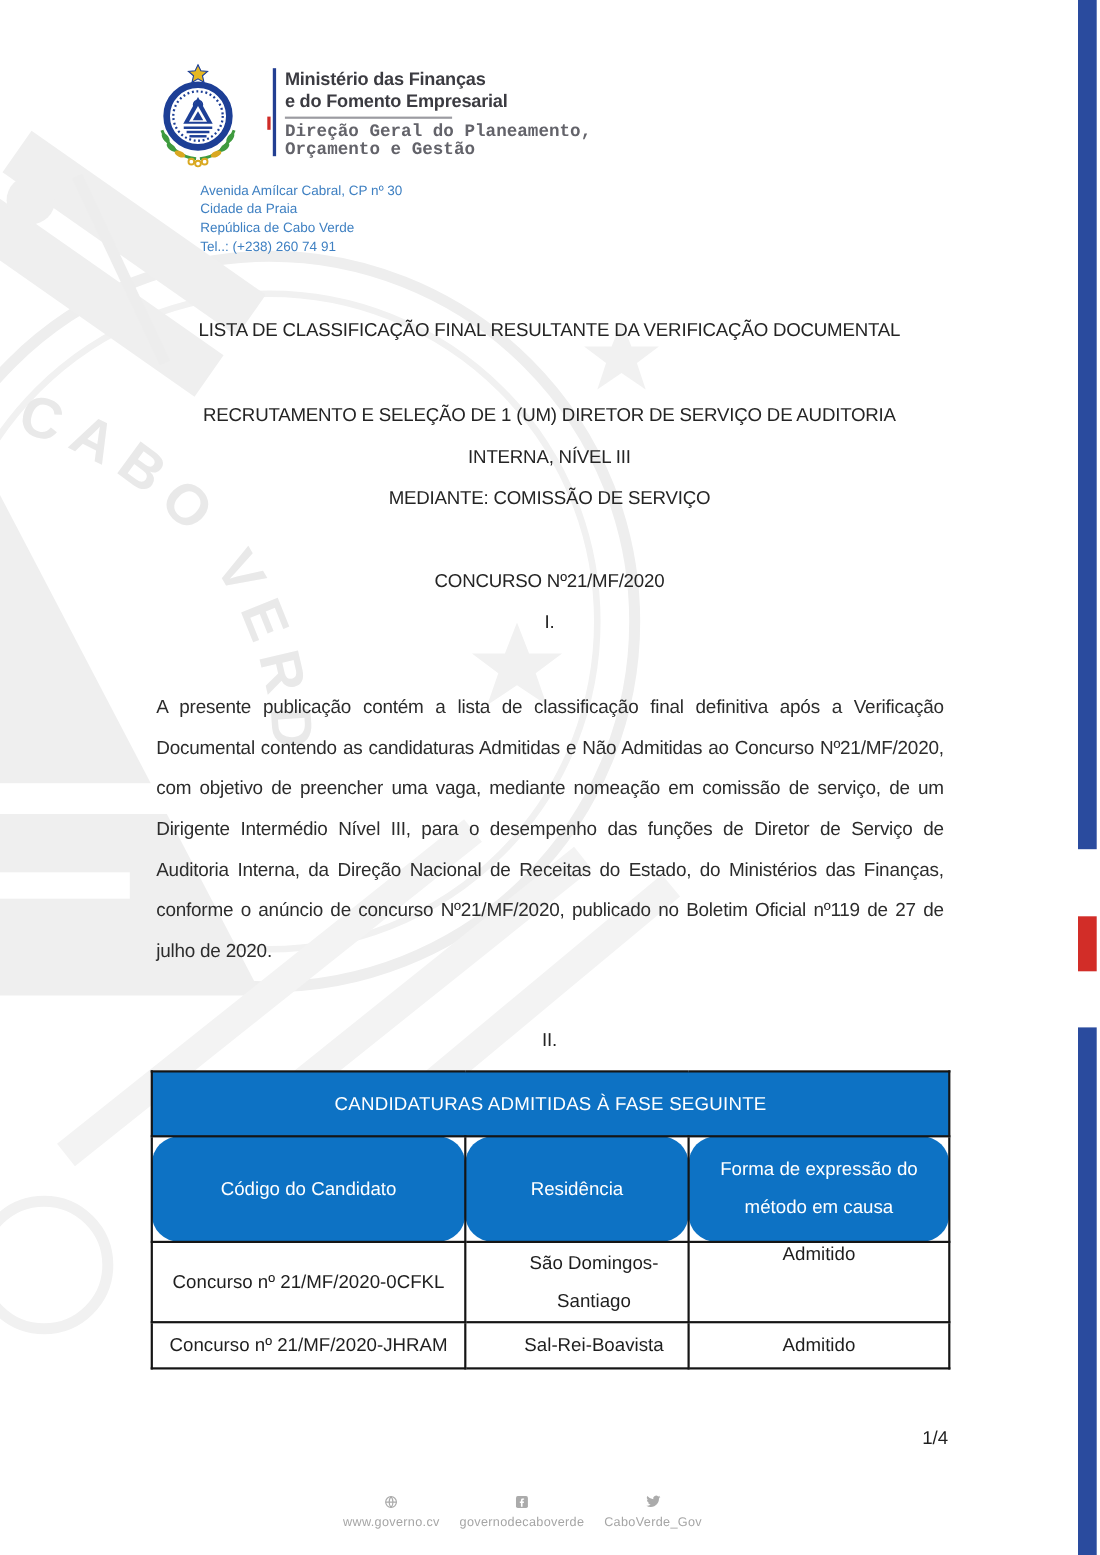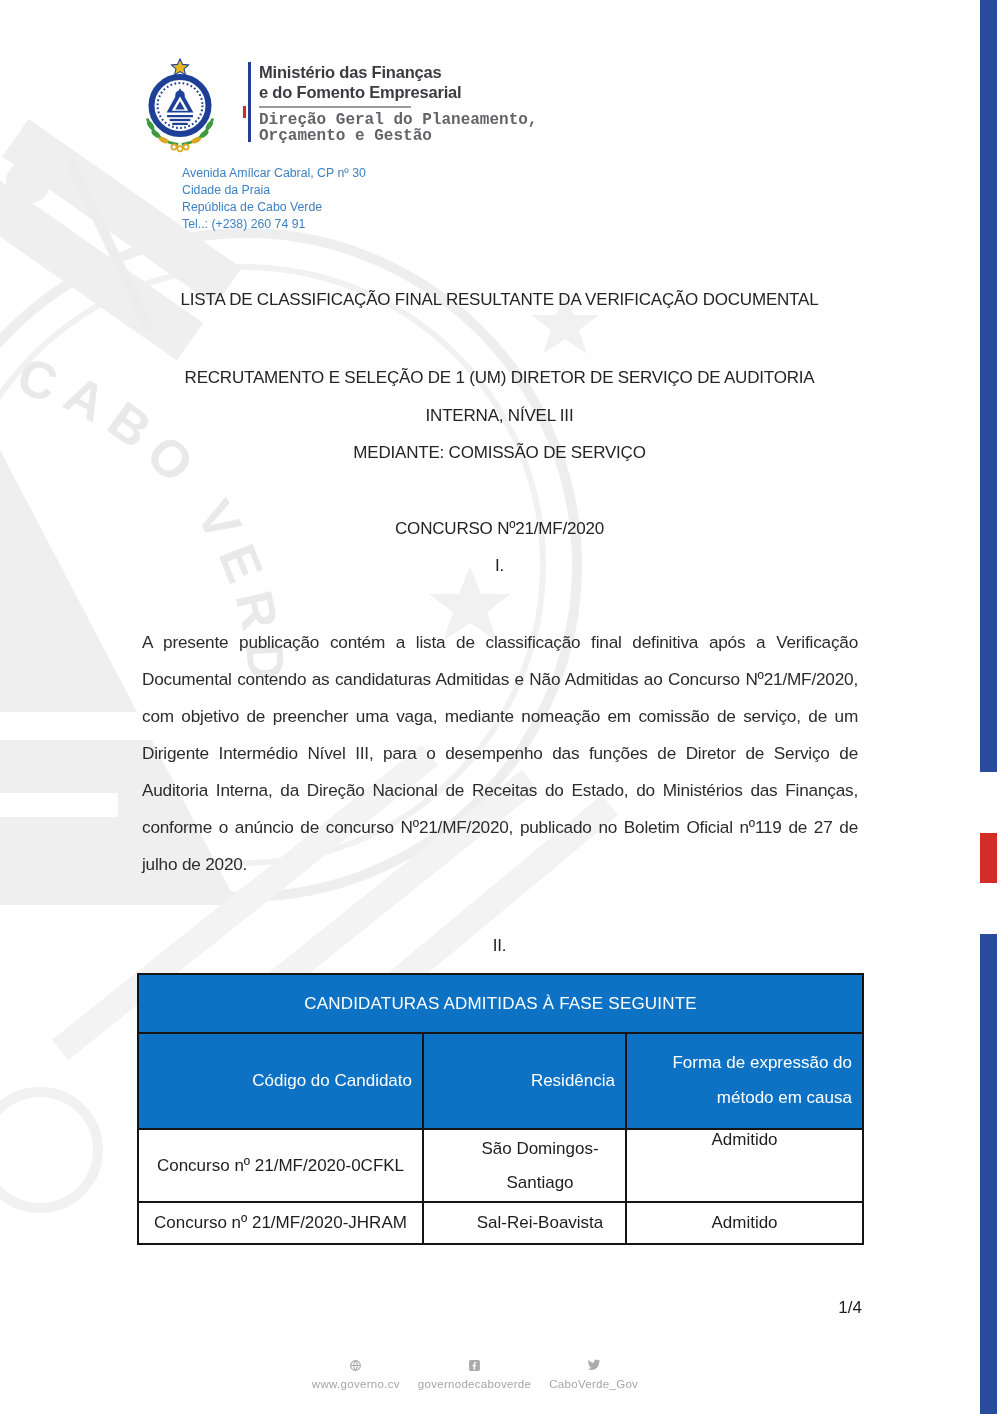--- a/index.html
+++ b/index.html
@@ -31,21 +31,21 @@
     font-size:17.2px;line-height:37px;text-align:justify;color:#2c2c2c;letter-spacing:-0.2px;
   }
 
   
   .doc-table{
     position:absolute;left:137px;top:973px;width:725px;border-collapse:collapse;
     font-size:17px;color:#1e1e1e;table-layout:fixed;
   }
   .doc-table th,.doc-table td{border:2px solid #151515;padding:0;text-align:center;}
   .band{background:#0d72c4;color:#fff;font-weight:400;height:57px;text-align:center;letter-spacing:0.2px;}
-  .colhead th{background:#0d72c4;color:#fff;font-weight:400;height:94px;text-align:right;line-height:2.05;vertical-align:middle;padding:0 10px;}
+  .colhead th{background:#0d72c4;color:#fff;font-weight:400;height:94px;text-align:center;line-height:2.05;vertical-align:middle;padding:0 10px;border-radius:25px;}
   .r1{height:73px;} .r2{height:42px;margin-left:36px;}
   .td-codigo{text-align:left;padding-left:7px;vertical-align:middle;}
   .td-res{text-align:center;vertical-align:middle;line-height:1.95;}
   .td-status{text-align:center;vertical-align:top;padding-top:10px;}
   .r2 .td-status{vertical-align:middle;padding-top:0;}
   .resline{display:block;padding-left:31px;}
 
   .page-number{position:absolute;left:137px;top:1298px;width:725px;text-align:right;font-size:17px;color:#1f1f1f;}
 
   

